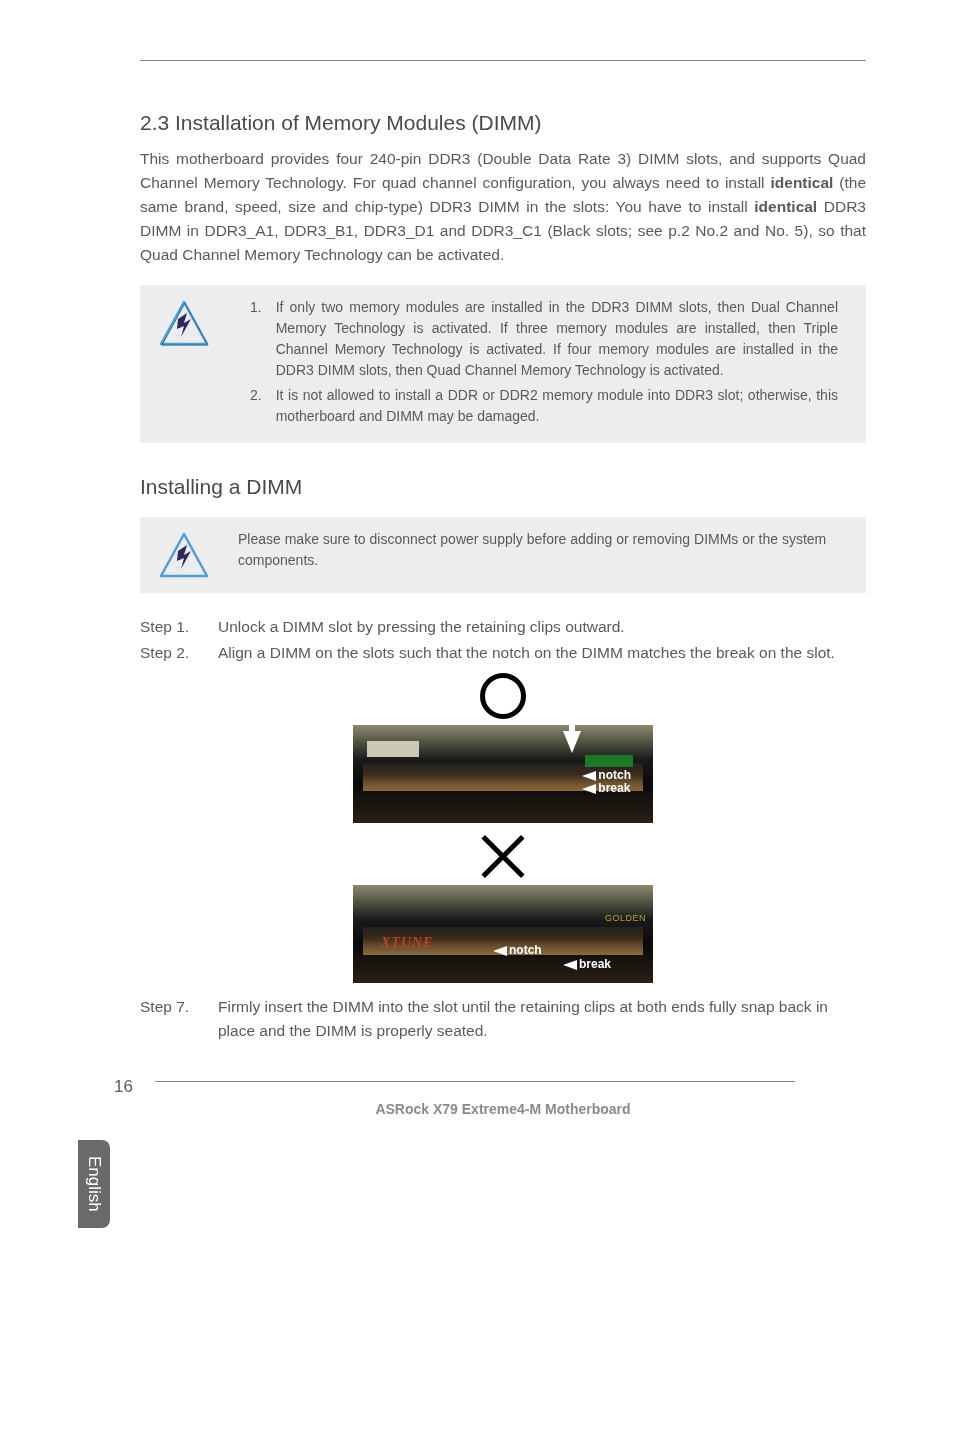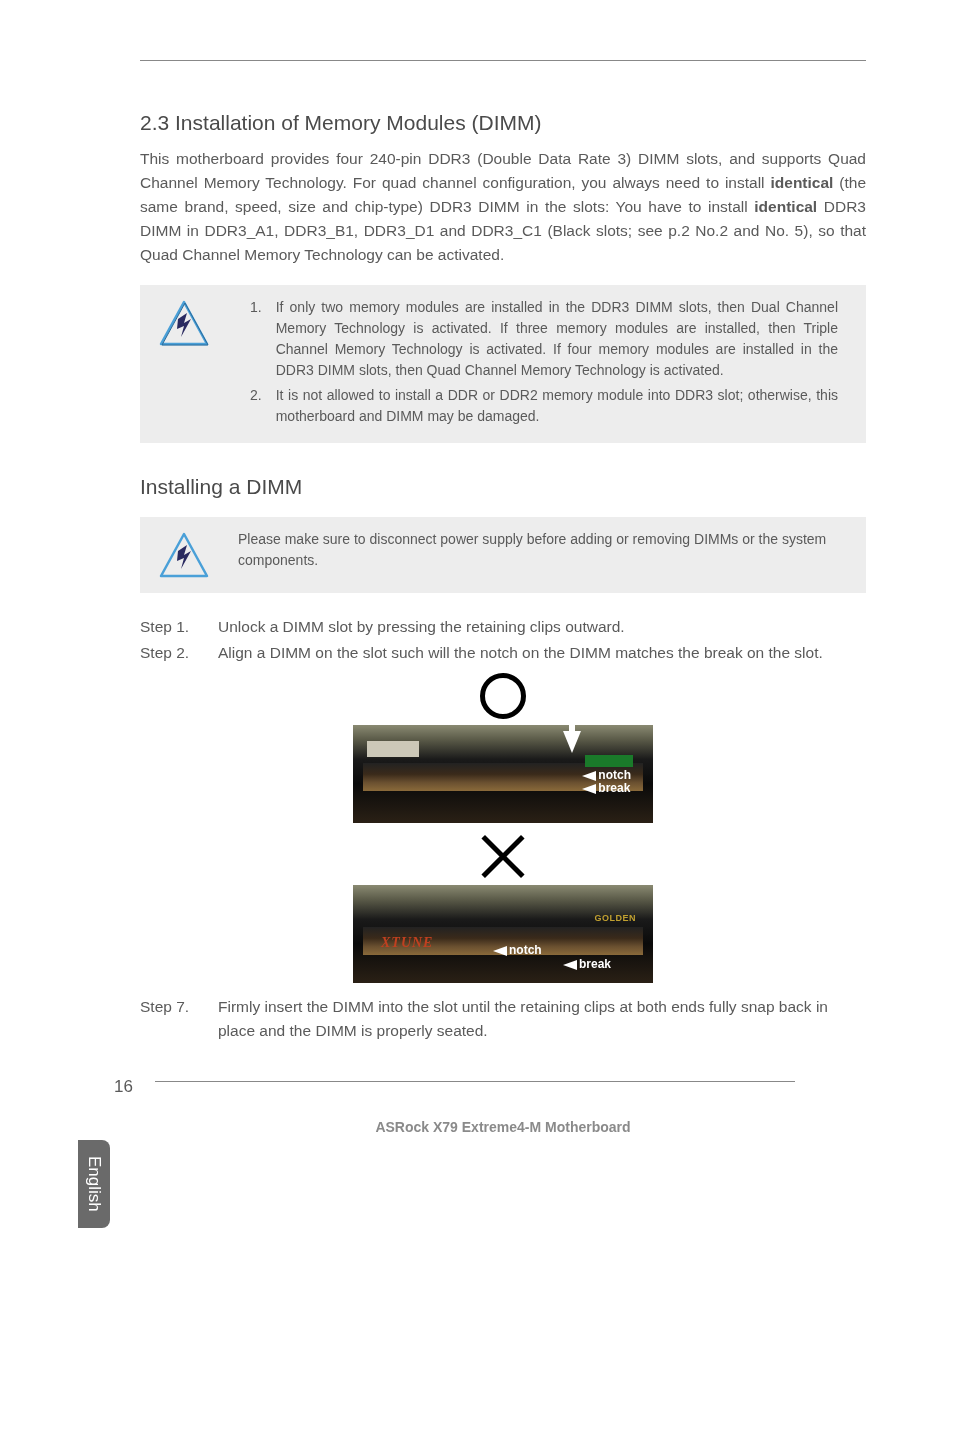--- a/index.html
+++ b/index.html
@@ -191,24 +191,24 @@
     left: 28px; top: 50px;
     color: #c04020;
     font-family: Liberation Serif, serif;
     font-size: 14px;
     font-weight: bold;
     font-style: italic;
     letter-spacing: 1px;
   }
   .photo.p2 .golden {
     position: absolute;
-    right: 17px; top: 28px;
+    right: 7px; top: 28px;
     color: #c0a030;
     font-size: 9px;
-    font-weight: bold;
+    font-weight: normal;
     letter-spacing: 0.5px;
   }
   .photo.p2 .notch2 {
     position: absolute;
     left: 140px; top: 58px;
     color: #fff;
     font-size: 12px;
     font-weight: bold;
   }
   .photo.p2 .notch2 .arr {
@@ -268,21 +268,21 @@
     width: 640px;
     margin-left: 18px;
     position: relative;
     top: -6px;
   }
   .foot-text {
     text-align: center;
     font-size: 14px;
     font-weight: bold;
     color: #8a8a8a;
-    margin-top: 22px;
+    margin-top: 4px;
   }
   .bold { font-weight: bold; }
 </style>
 </head>
 <body>
 
 <div class="side-tab">English</div>
 
 <div class="page">
   <div class="top-rule"></div>
@@ -320,21 +320,21 @@
     </svg>
     <div class="note-text">Please make sure to disconnect power supply before adding or removing DIMMs or the system components.</div>
   </div>
 
   <div class="step-row">
     <span class="step-label">Step 1.</span>
     <span class="step-text">Unlock a DIMM slot by pressing the retaining clips outward.</span>
   </div>
   <div class="step-row">
     <span class="step-label">Step 2.</span>
-    <span class="step-text">Align a DIMM on the slot such will the notch on the DIMM matches the break on the slot.</span>
+    <span class="step-text">Align a DIMM on the slots such that the notch on the DIMM matches the break on the slot.</span>
   </div>
 
   <div class="images">
     <div class="img-block">
       <div class="circle-mark"></div>
       <div class="photo p1">
         <div class="label-area"></div>
         <div class="ram-strip"></div>
         <div class="green-chip"></div>
         <div class="arrow-down"></div>

